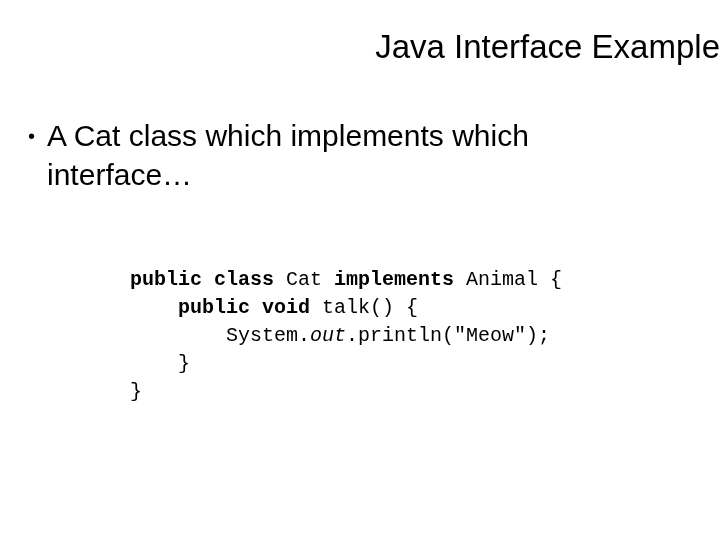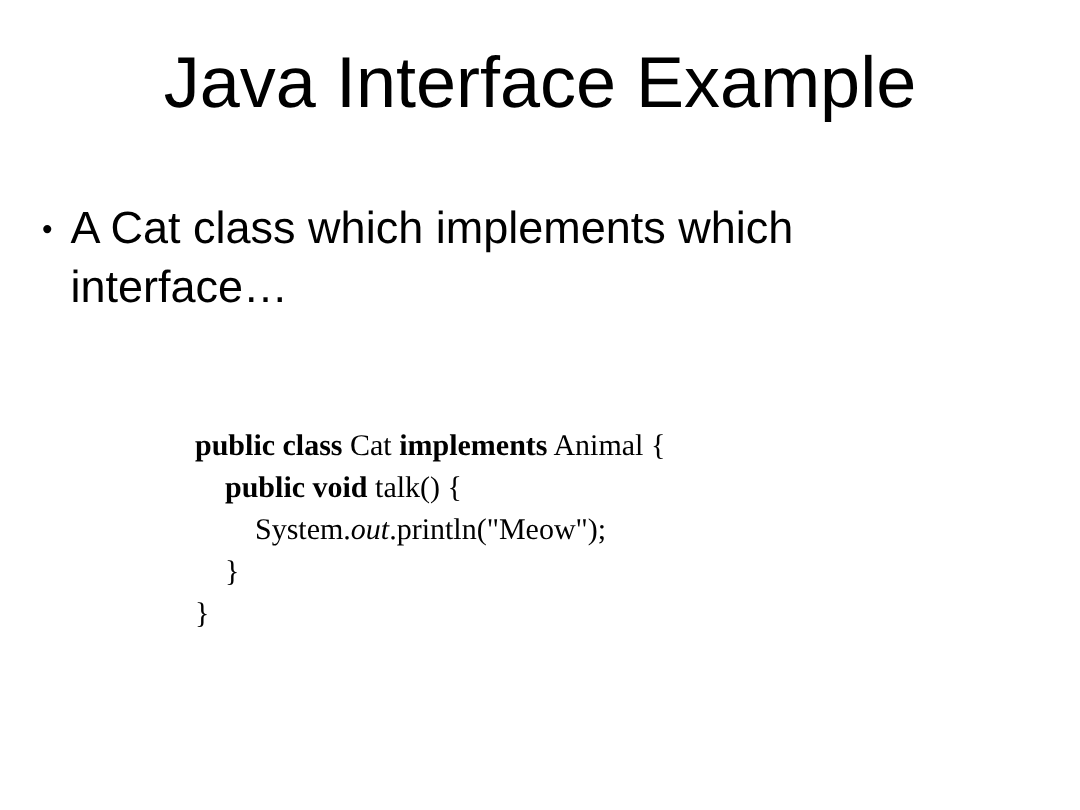--- a/index.html
+++ b/index.html
@@ -9,43 +9,43 @@
     }
     body {
       width: 720px;
       height: 540px;
       background: #ffffff;
       font-family: Arial, Helvetica, sans-serif;
       color: #000000;
       position: relative;
     }
     .title {
-      font-size: 48px;
+      font-size: 33px;
       font-weight: normal;
-      text-align: center;
+      text-align: right;
       padding-top: 28px;
       padding-bottom: 50px;
     }
     .bullet-container {
       padding-left: 28px;
       padding-right: 40px;
     }
     .bullet-item {
       display: flex;
       align-items: flex-start;
       font-size: 30px;
       line-height: 1.3;
     }
     .bullet {
       margin-right: 12px;
       font-size: 20px;
       padding-top: 7px;
     }
     .code-block {
-      font-family: Liberation Serif, serif;
+      font-family: Liberation Mono, monospace;
       font-size: 20px;
       line-height: 1.4;
       padding-top: 72px;
       padding-left: 130px;
       white-space: pre;
     }
     .kw {
       font-weight: bold;
     }
     .it {

